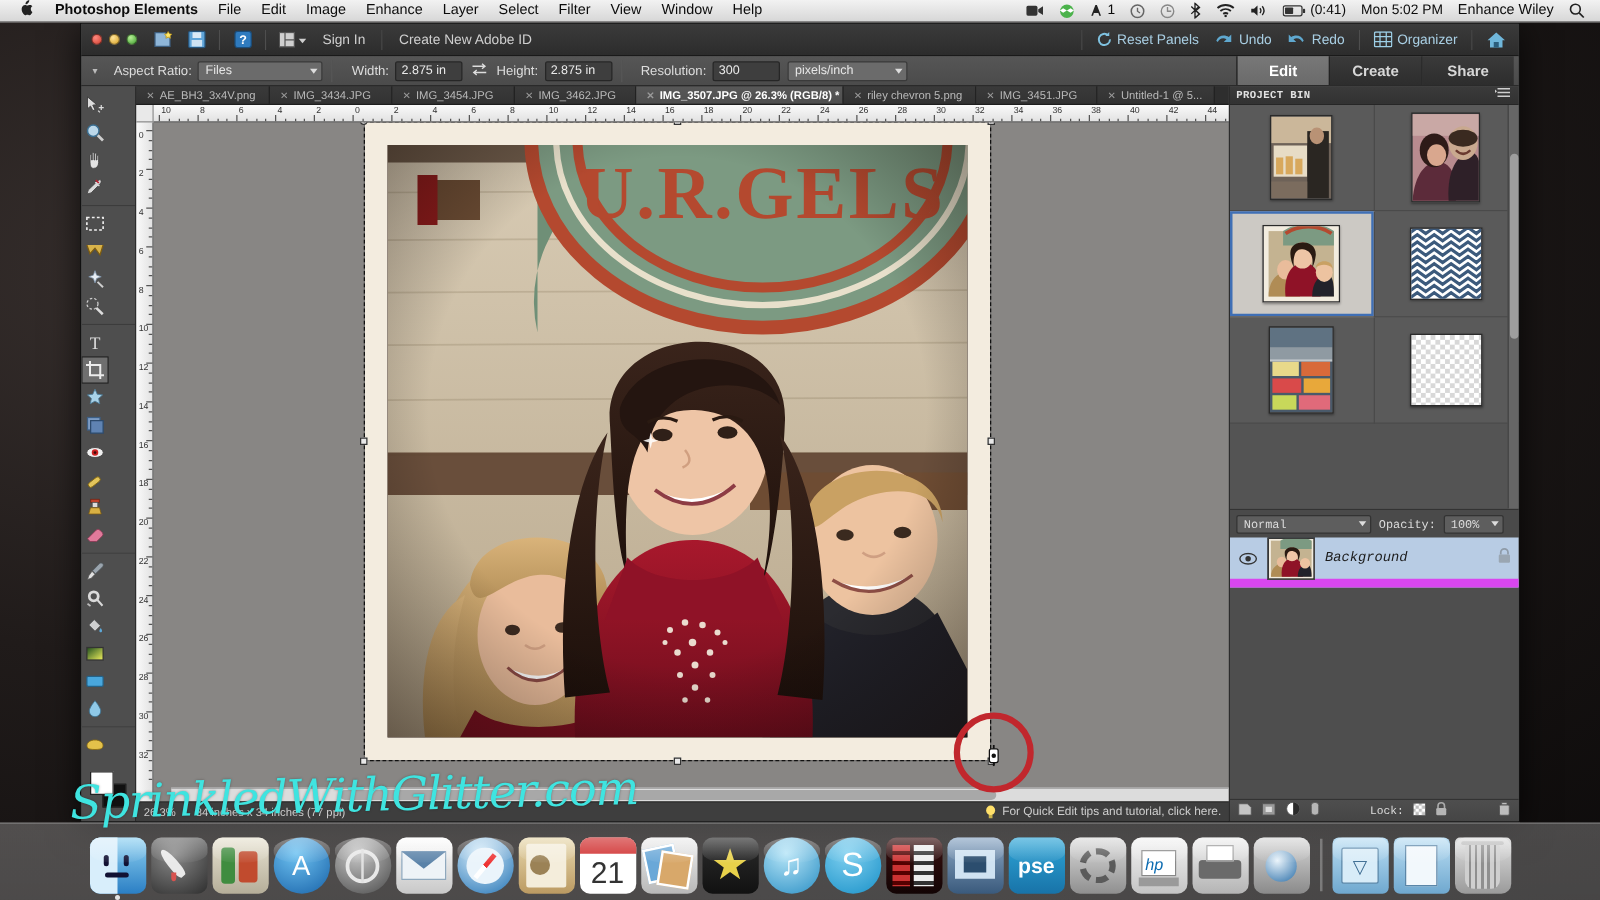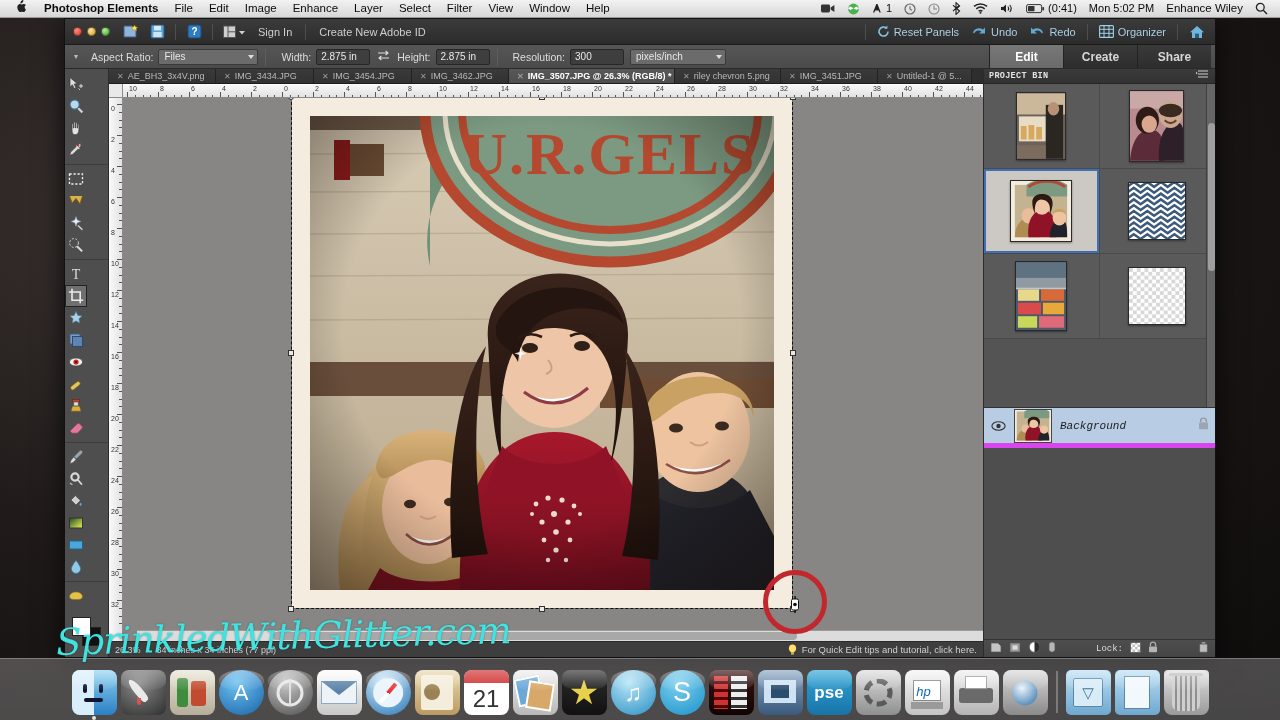--- a/index.html
+++ b/index.html
@@ -224,21 +224,21 @@
   }
   .bincell.sel { background: #ccc9c4; box-shadow: inset 0 0 0 2px #3f6fb5; }
   .thumb-img { border: 1px solid #2a2a2a; box-shadow: 0 1px 2px rgba(0,0,0,.4); }
   .binscroll { position: absolute; right: 0; top: 0; bottom: 0; width: 9px; background: #666; border-left: 1px solid #3e3e3e; }
   .binscroll .th { position: absolute; left: 1px; top: 12%; width: 7px; height: 46%; background: #9e9e9e; border-radius: 4px; }
 
   .layersarea { flex: none; height: 250px; display: flex; flex-direction: column; background: #4a4a4a; border-top: 1px solid #333; }
   .layerlist { flex: 1; background: #4e4e4e; position: relative; }
   .layeritem {
     height: 40px; display: flex; align-items: center; gap: 8px; padding: 0 6px;
-    background: #b8cce4; border-bottom: 5px solid #d946ef;
+    background: #b8cce4; border-bottom: 7px solid #d946ef;
   }
   .eyecol { width: 16px; display: flex; align-items: center; justify-content: center; }
   .layerthumb { width: 38px; height: 34px; border: 1px solid #444; overflow: hidden; background: #000; }
   .layername { flex: 1; font-size: 11px; font-style: italic; color: #1c1c1c; }
   .layerfoot {
     height: 18px; flex: none; display: flex; align-items: center; gap: 7px;
     background: linear-gradient(#4e4e4e,#454545); border-top: 1px solid #333;
     padding: 0 6px; font-size: 9px; color: #ddd;
   }
   .layerfoot .spacer { flex: 1; }
@@ -1167,20 +1167,31 @@
                 <rect width="58" height="58" fill="url(#ck)"></rect>
               </svg>
             </div>
           </div>
           <div class="binscroll">
               <div class="th"></div>
             </div>
         </div>
 
         <div class="layersarea">
+          <div class="panelrow">
+            <div class="p-select" style="width:108px">
+              <span>Normal</span>
+              <span class="caret"></span>
+            </div>
+            <span style="font-size:9.5px;color:#ddd">Opacity:</span>
+            <div class="p-select" style="width:48px">
+              <span>100%</span>
+              <span class="caret"></span>
+            </div>
+          </div>
           <div class="layerlist">
             <div class="layeritem">
               <span class="eyecol">
                 <svg width="15" height="10" viewBox="0 0 15 10">
                     <ellipse cx="7.5" cy="5" rx="6.6" ry="4.2" fill="none" stroke="#333" stroke-width="1.1"></ellipse>
                     <circle cx="7.5" cy="5" r="2.2" fill="#333"></circle>
                   </svg>
               </span>
               <span class="layerthumb">
                 <svg width="36" height="32" viewBox="0 0 62 62" preserveAspectRatio="none">

